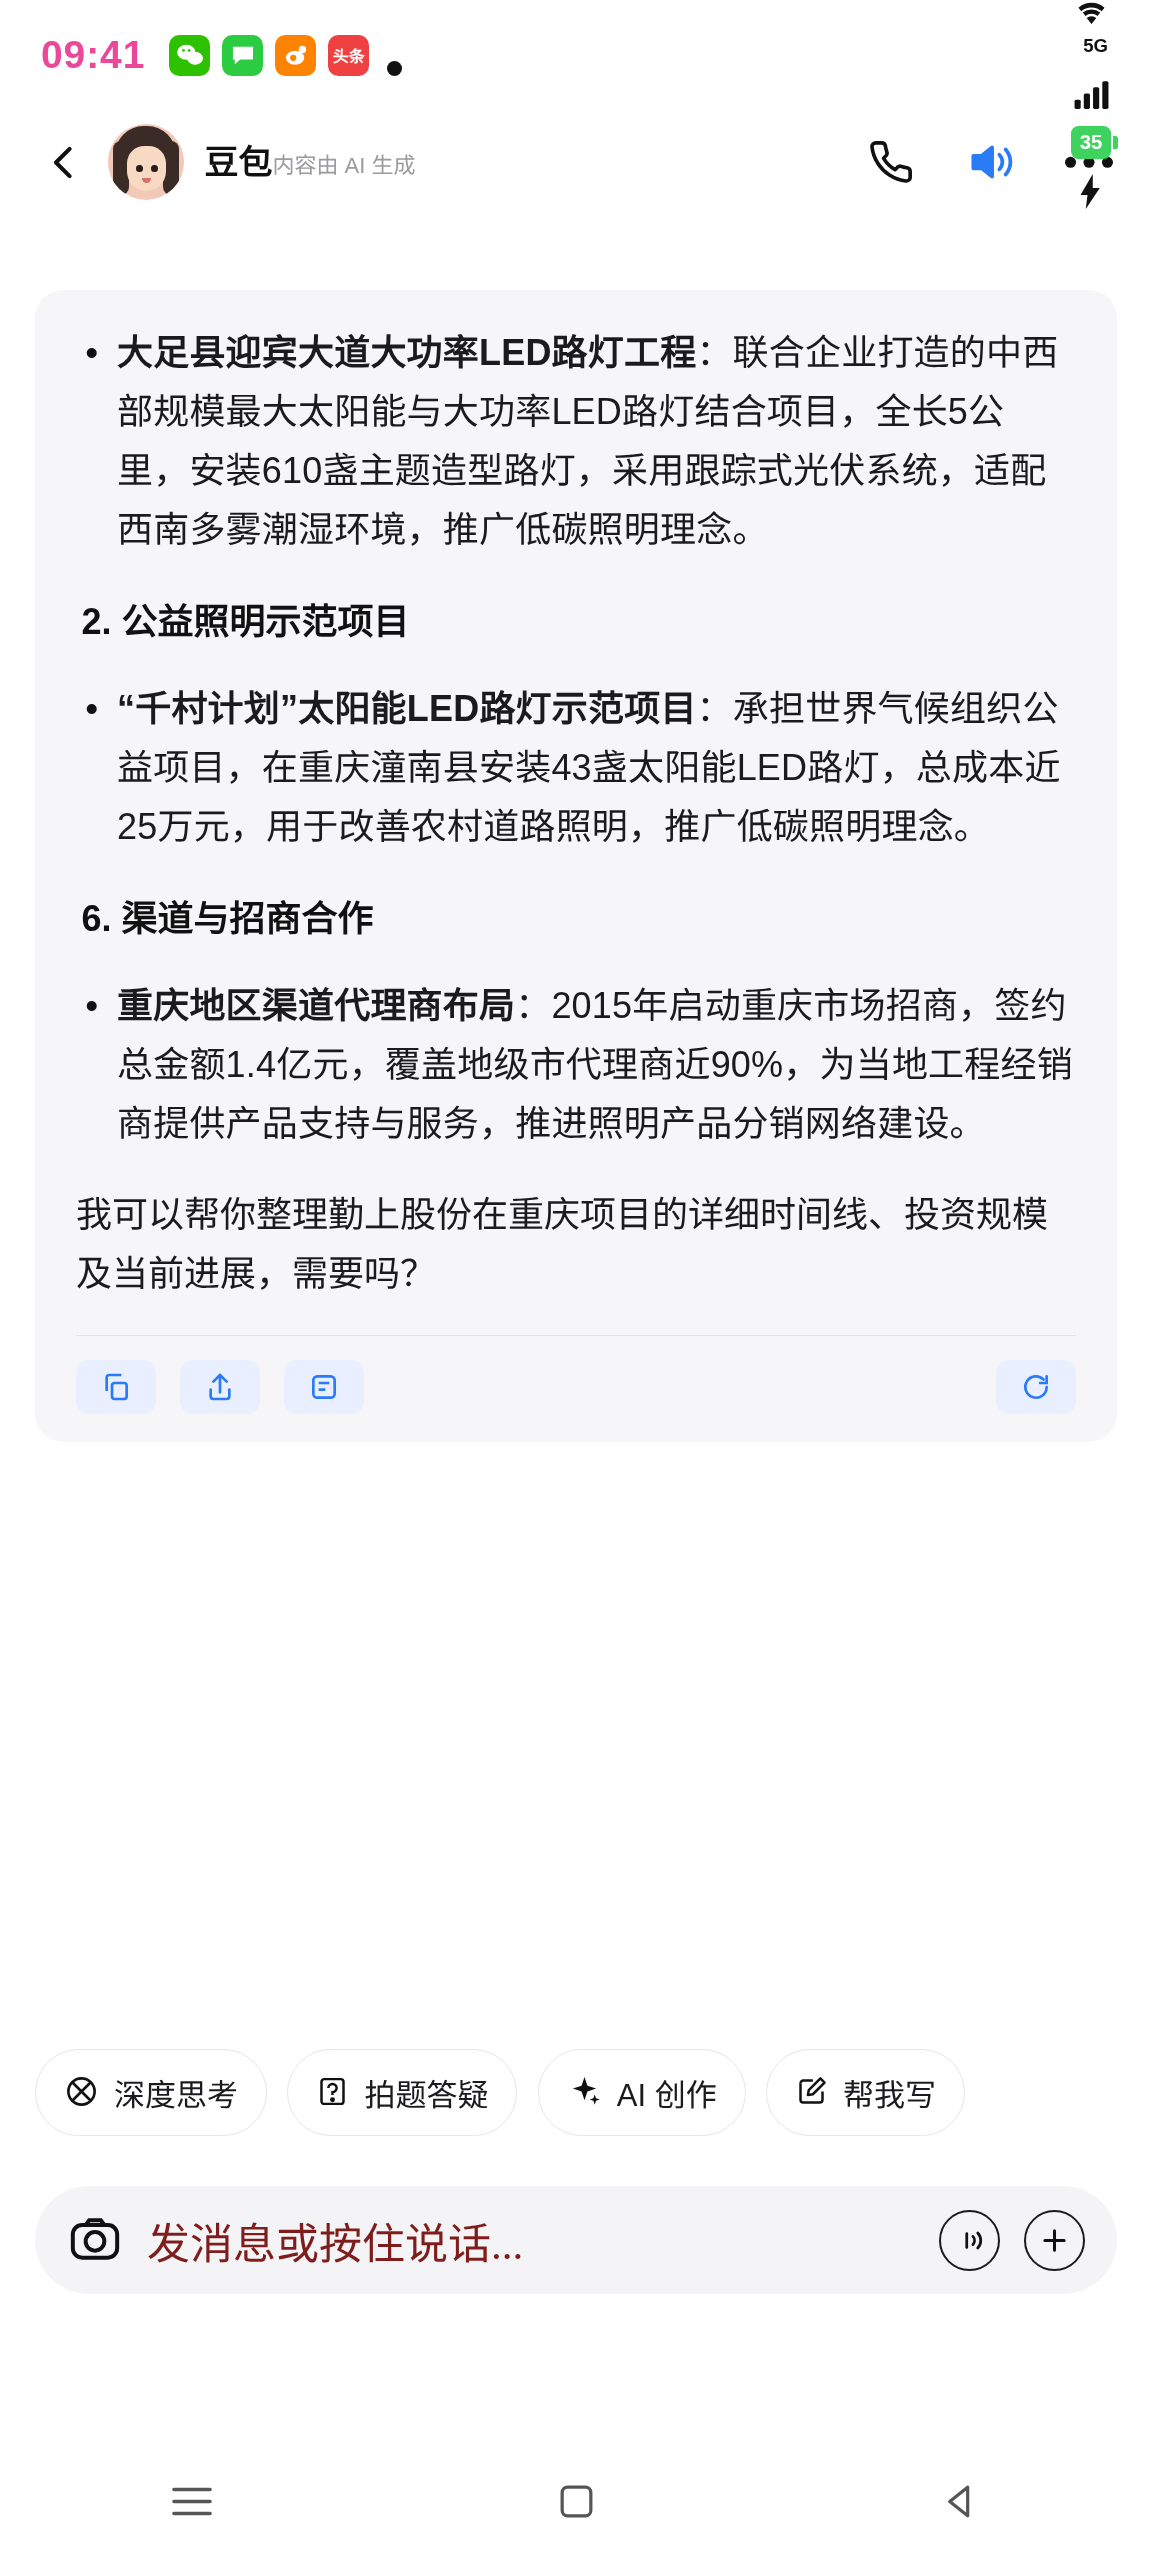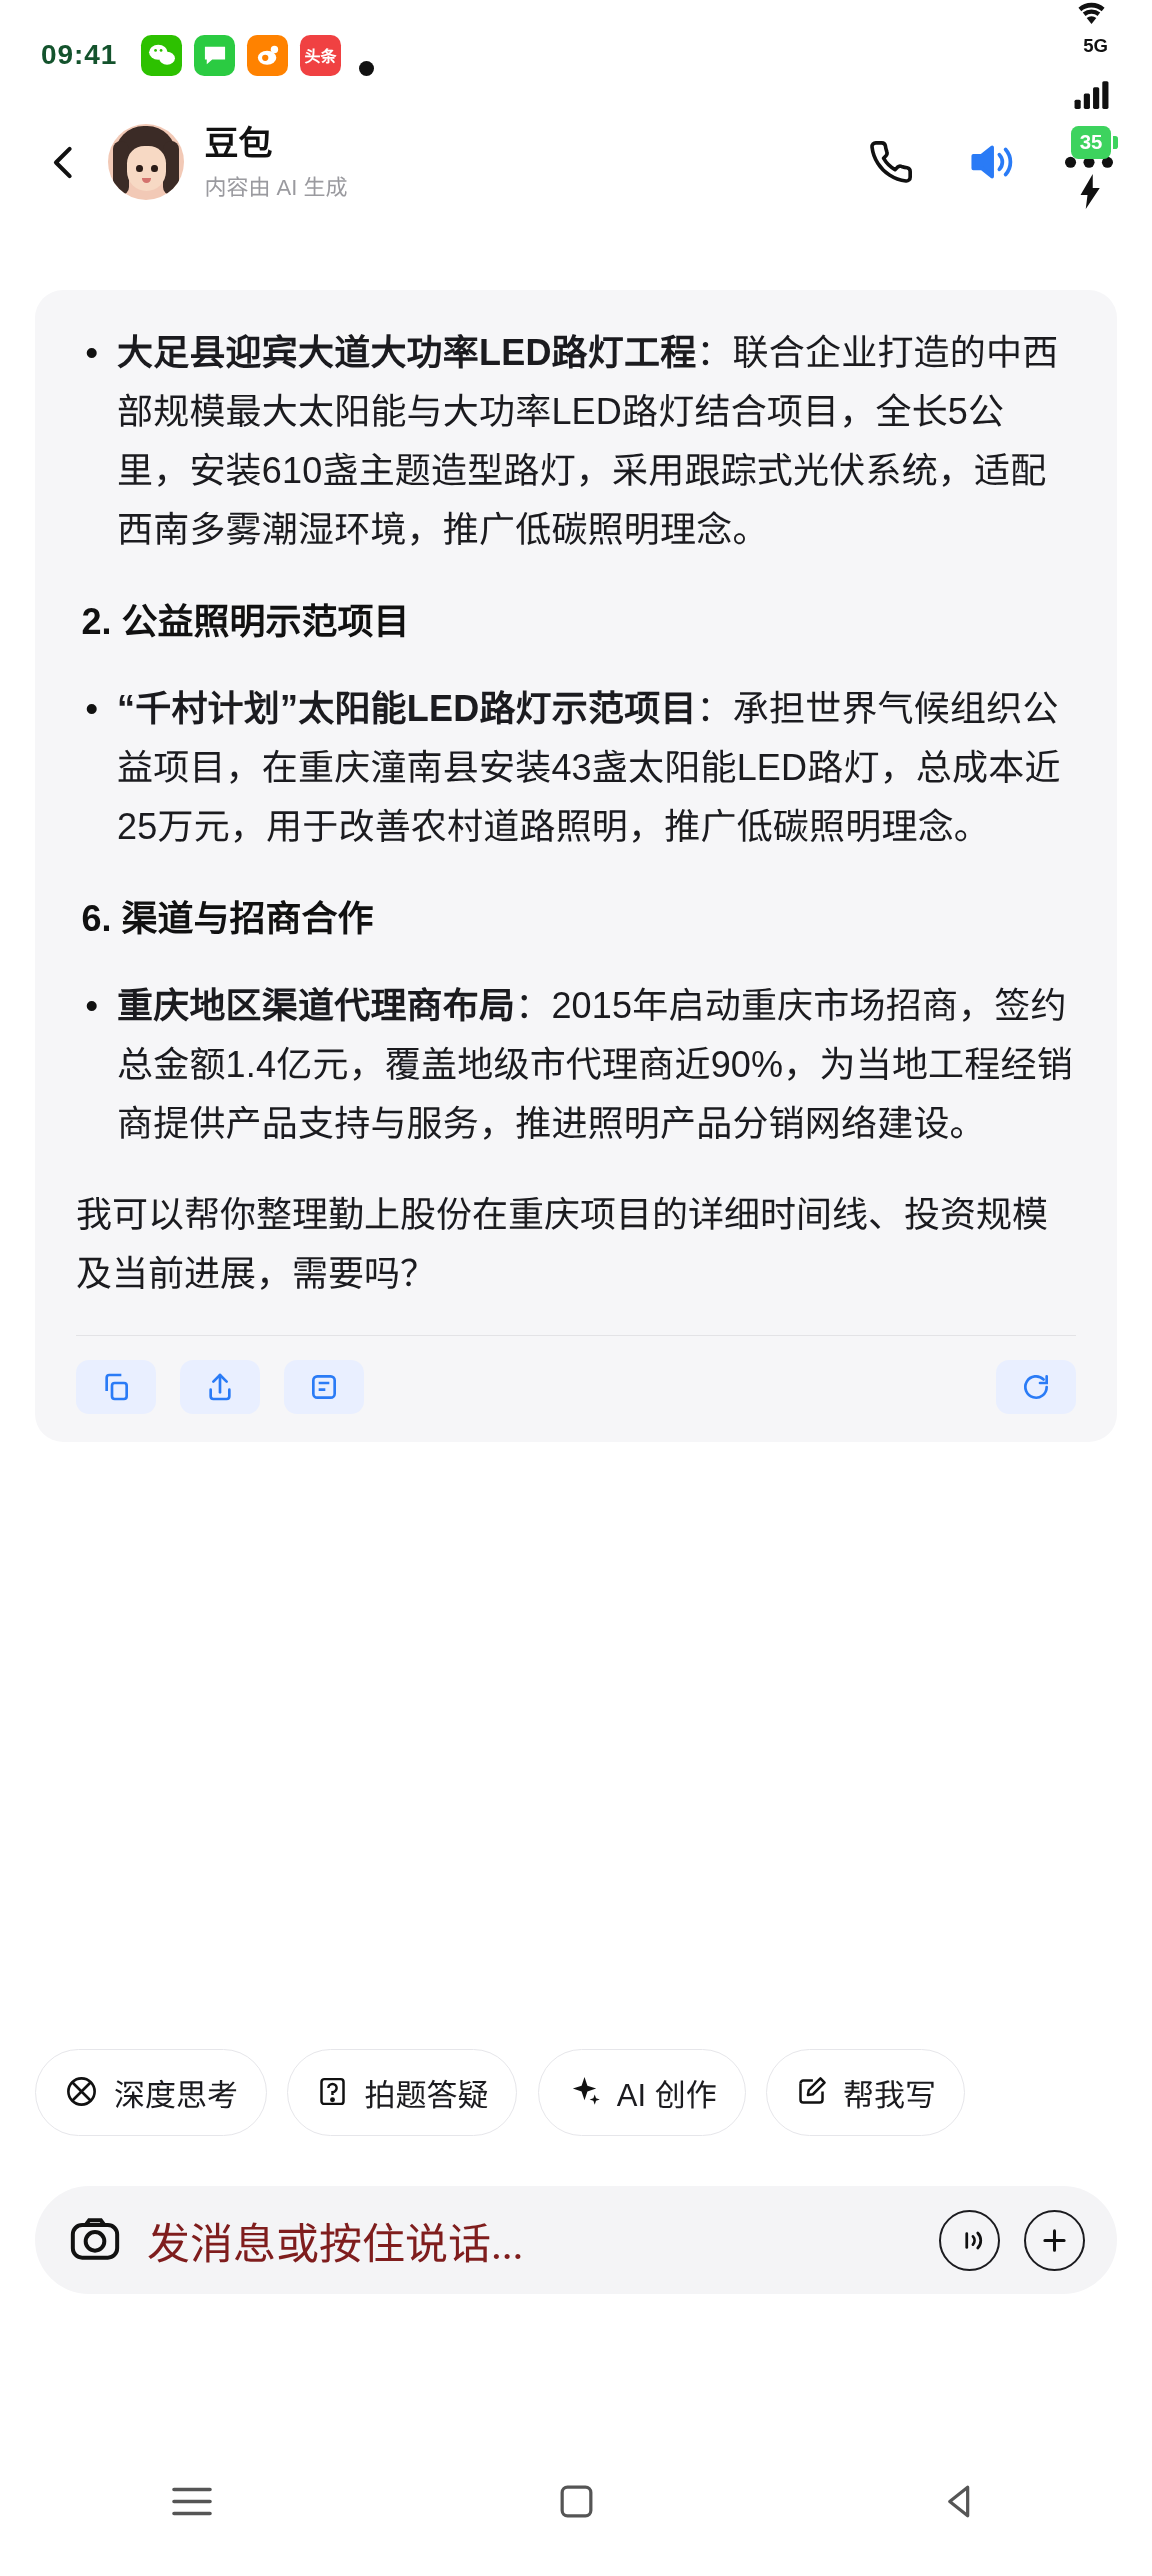--- a/index.html
+++ b/index.html
@@ -14,23 +14,23 @@
 
   
   .statusbar {
     height: 110px;
     display: flex;
     align-items: center;
     padding: 0 41px;
     background: #ffffff;
   }
   .status-time {
-    font-size: 28px;
+    font-size: 39px;
     font-weight: bold;
-    color: #14532d;
+    color: #ec4899;
     letter-spacing: 0.9px;
     margin-right: 24px;
   }
   .status-apps { display: flex; align-items: flex-end; gap: 12px; }
   .app-chip {
     width: 41px; height: 41px;
     border-radius: 10.2px;
     display: flex; align-items: center; justify-content: center;
     font-size: 18.6px; color: #fff; font-weight: bold;
     overflow: hidden;
@@ -83,21 +83,21 @@
     overflow: hidden;
     flex: none;
   }
   .avatar .hair-top { position: absolute; left: 7.4px; top: 1.9px; width: 61px; height: 37px; background: #3b2b26; border-radius: 32px 32px 9.3px 9.3px; }
   .avatar .hair-l { position: absolute; left: 4.6px; top: 16.7px; width: 16px; height: 54px; background: #3b2b26; border-radius: 9.3px; }
   .avatar .hair-r { position: absolute; right: 4.6px; top: 16.7px; width: 16px; height: 54px; background: #3b2b26; border-radius: 9.3px; }
   .avatar .face { position: absolute; left: 18.6px; top: 22px; width: 39px; height: 45px; background: #f7d9c4; border-radius: 19.5px 19.5px 22px 22px; }
   .avatar .eye { position: absolute; top: 41px; width: 6.5px; height: 7.4px; background: #2b1c17; border-radius: 50%; }
   .avatar .eye.l { left: 28px; } .avatar .eye.r { left: 43px; }
   .avatar .mouth { position: absolute; left: 34px; top: 54px; width: 9.3px; height: 4.6px; background: #d4736e; border-radius: 0 0 5.6px 5.6px; }
-  .title-wrap { margin-left: 20.4px; display: flex; flex-direction: column; justify-content: center; }
+  .title-wrap { margin-left: 20.4px; display: flex; flex-direction: row; justify-content: center; }
   .chat-title { font-size: 34px; font-weight: bold; color: #111; line-height: 1.2; }
   .chat-sub { font-size: 22px; color: #9a9a9f; margin-top: 5.6px; }
   .header-actions { margin-left: auto; display: flex; align-items: center; gap: 43px; }
   .hdr-icon { width: 56px; height: 56px; display: flex; align-items: center; justify-content: center; }
 
   
   .chat-area {
     position: absolute;
     left: 0; top: 214px;
     width: 1152px;

